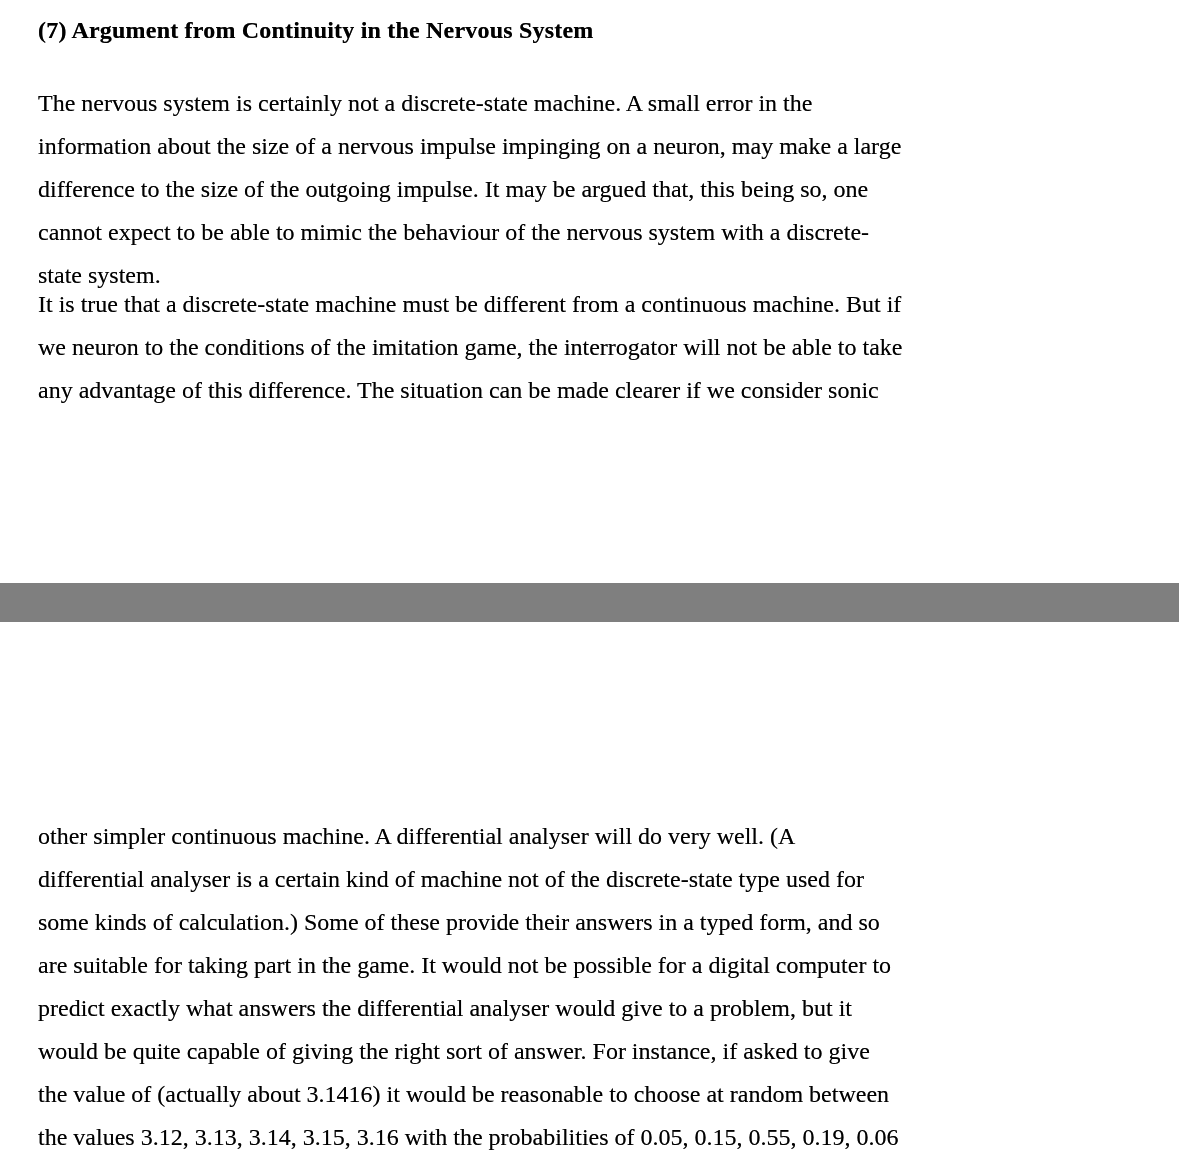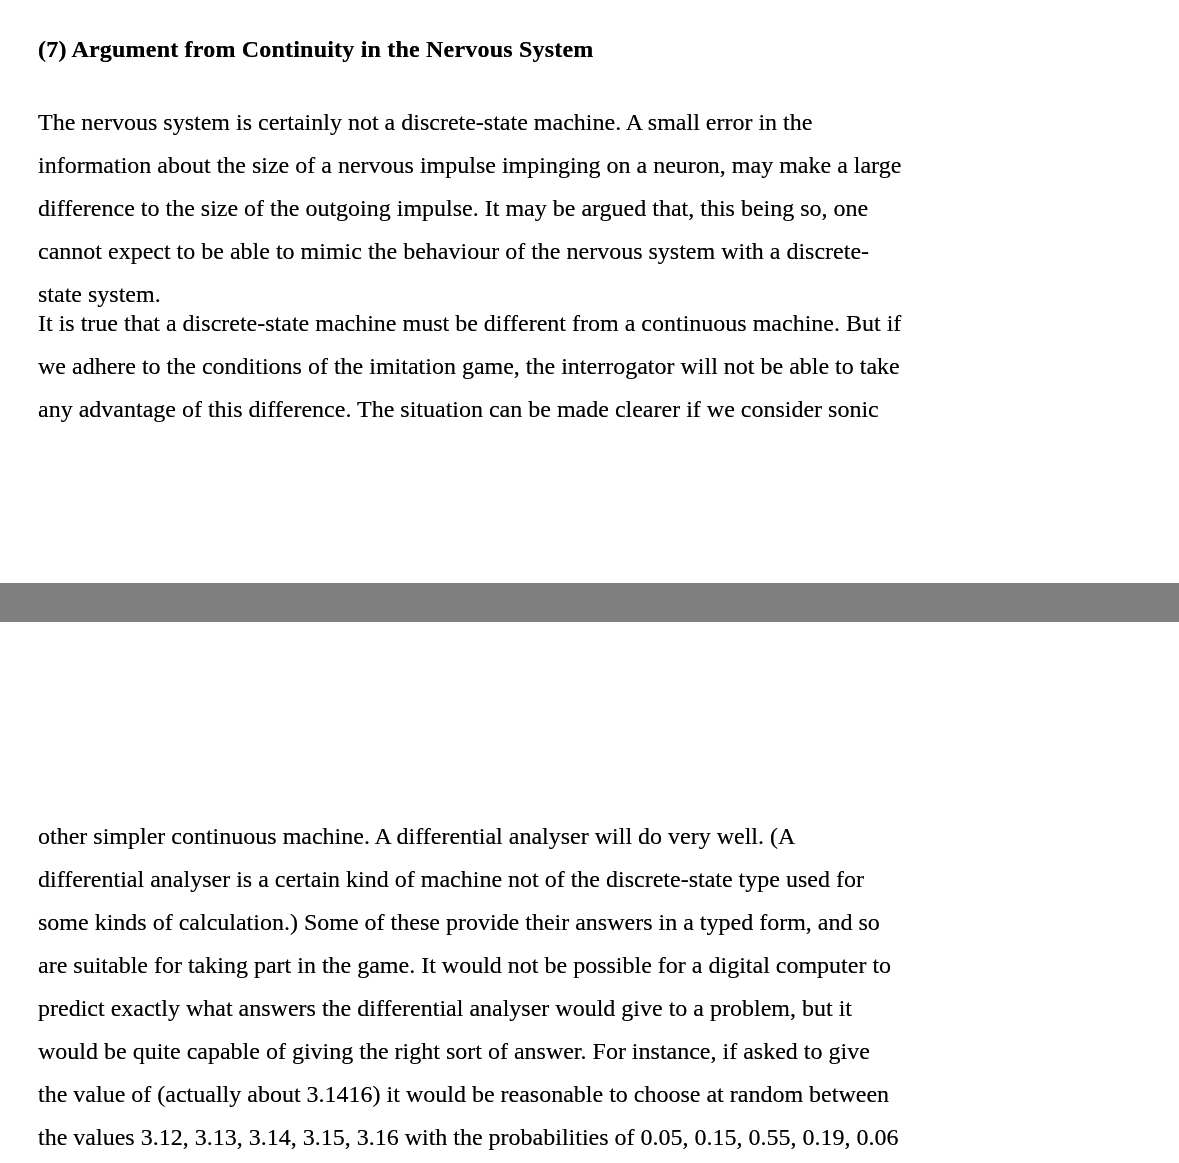--- a/index.html
+++ b/index.html
@@ -14,21 +14,21 @@
     background: #ffffff;
     overflow: hidden;
     font-family: "Liberation Serif", serif;
     color: #000000;
   }
   .page {
     position: absolute;
     left: 0;
     width: 1179px;
   }
-  .page-1 { top: 0; height: 583px; margin-top: 19px; }
+  .page-1 { top: 0; height: 583px; }
   .page-2 { top: 622px; height: 541px; margin-top: 17px; }
   .heading {
     position: absolute;
     left: 38px;
     top: 14px;
     margin: 0;
     font-size: 24px;
     font-weight: 700;
     line-height: 32px;
     white-space: pre;
@@ -64,21 +64,21 @@
 <div class="viewer">
 
   <section class="page page-1">
     <h1 class="heading">(7) Argument from Continuity in the Nervous System</h1>
     <p class="body para-nervous">The nervous system is certainly not a discrete-state machine. A small error in the
 information about the size of a nervous impulse impinging on a neuron, may make a large
 difference to the size of the outgoing impulse. It may be argued that, this being so, one
 cannot expect to be able to mimic the behaviour of the nervous system with a discrete-
 state system.</p>
     <p class="body para-imitation">It is true that a discrete-state machine must be different from a continuous machine. But if
-we adhere to the conditions of the imitation game, the interrogator will not be able to take
+we neuron to the conditions of the imitation game, the interrogator will not be able to take
 any advantage of this difference. The situation can be made clearer if we consider sonic</p>
   </section>
 
   <div class="page-separator"></div>
 
   <section class="page page-2">
     <p class="body para-analyser">other simpler continuous machine. A differential analyser will do very well. (A
 differential analyser is a certain kind of machine not of the discrete-state type used for
 some kinds of calculation.) Some of these provide their answers in a typed form, and so
 are suitable for taking part in the game. It would not be possible for a digital computer to

